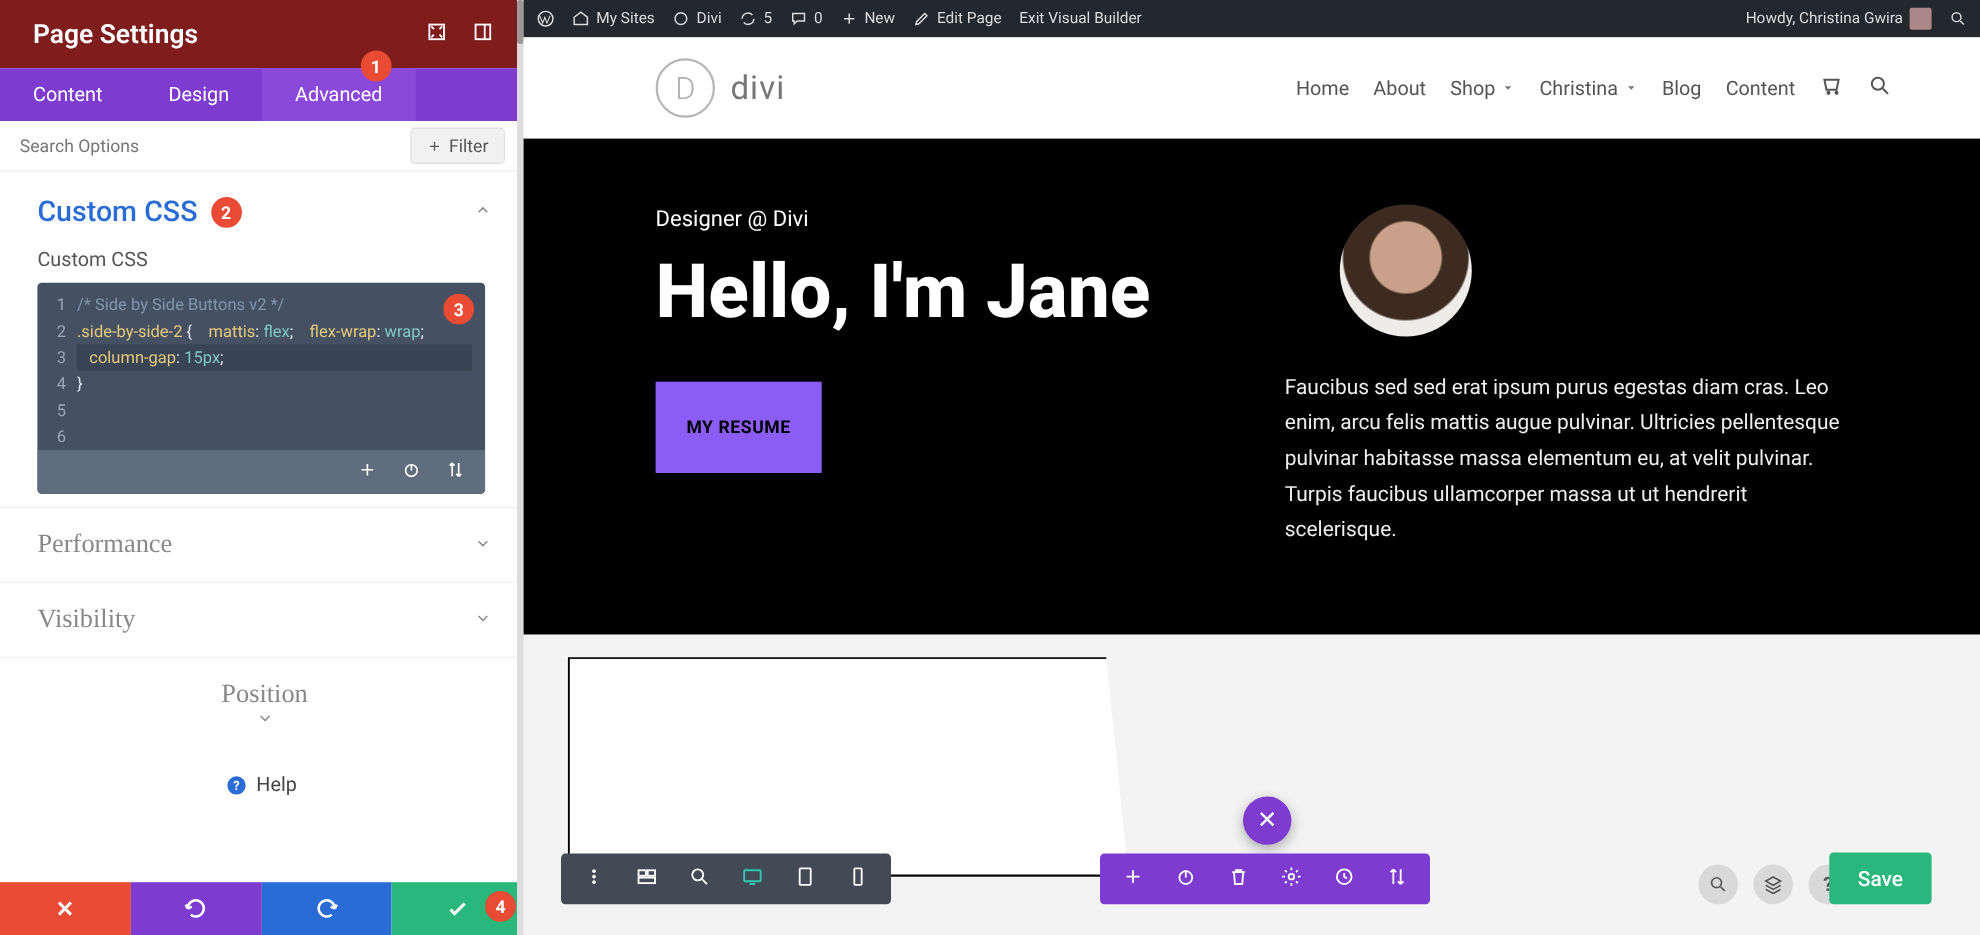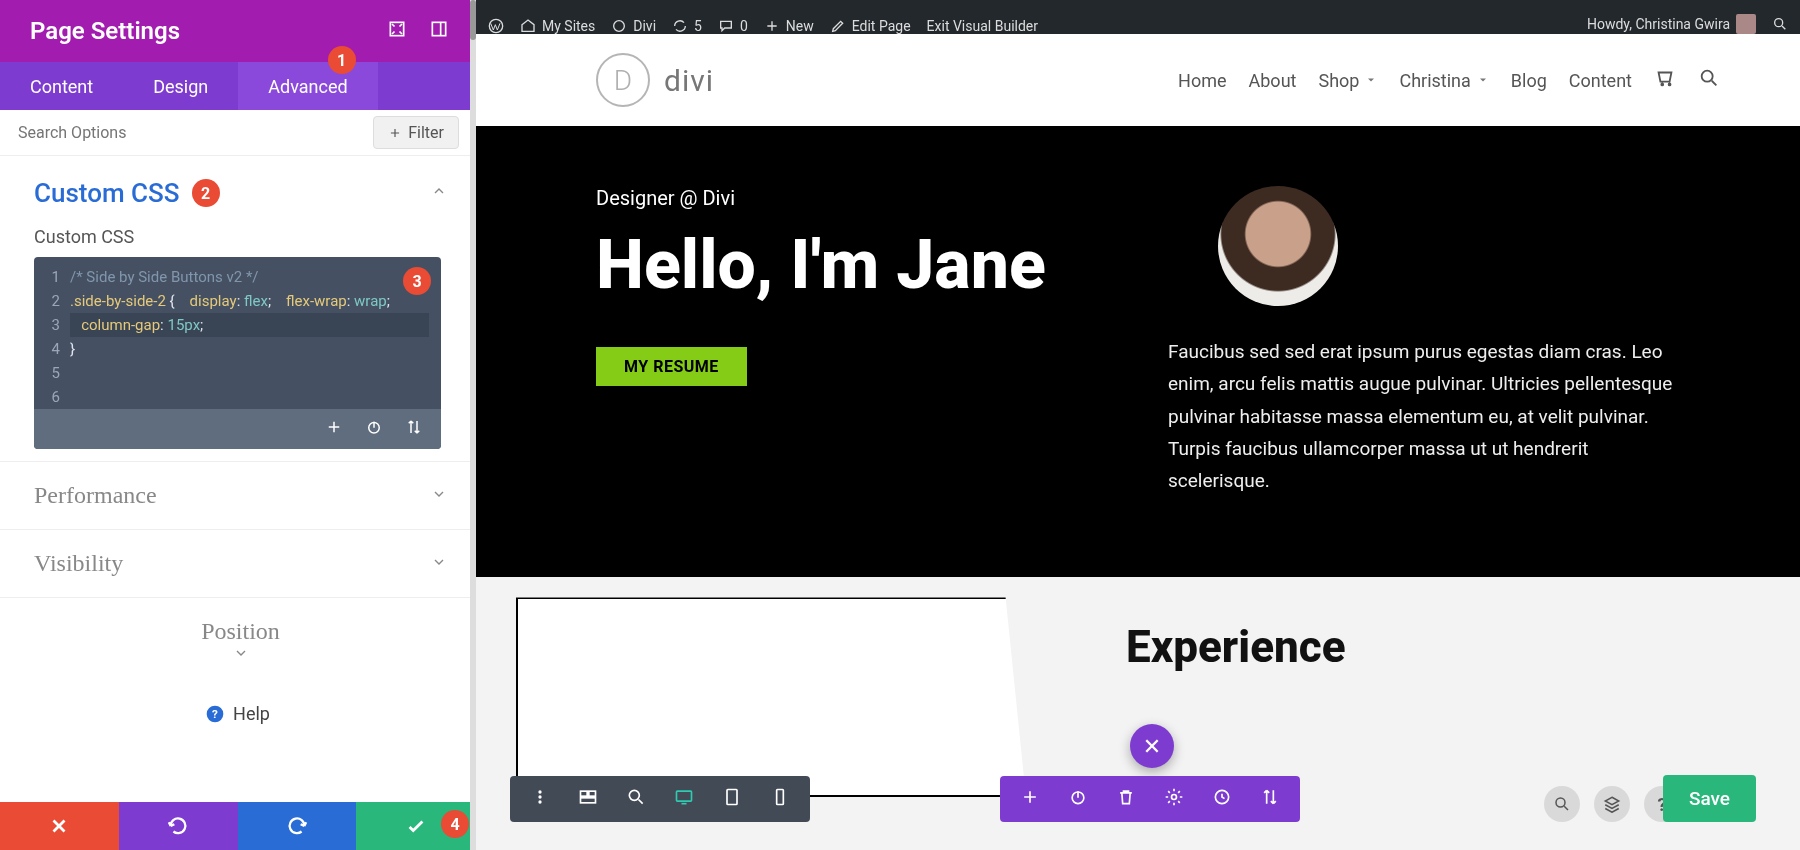--- a/index.html
+++ b/index.html
@@ -1,20 +1,20 @@
 <!DOCTYPE html>
 <html><head>
 <meta charset="utf-8">
 <style>
 * { margin:0; padding:0; box-sizing:border-box; font-family:-apple-system,BlinkMacSystemFont,"Segoe UI",Roboto,Helvetica,Arial,sans-serif; }
 body { background:#fff; overflow:hidden; width:1800px; height:850px; position:relative; }
 
 
 .sidebar { position:absolute; left:0; top:0; width:476px; height:850px; background:#fff; display:flex; flex-direction:column; border-right:1px solid #ddd;}
-.sb-head { background:#a21caf; color:#fff; height:62px; display:flex; align-items:center; justify-content:space-between; padding:0 26px 0 30px;}
+.sb-head { background:#7f1d1d; color:#fff; height:62px; display:flex; align-items:center; justify-content:space-between; padding:0 26px 0 30px;}
 .sb-title { font-size:24px; font-weight:600;}
 .sb-head-icons { display:flex; gap:22px; align-items:center;}
 .sb-head-icon svg { width:20px; height:20px; fill:none; stroke:#fff; stroke-width:2;}
 .tabs { display:flex; background:#7e3bd0; color:#fff; height:48px; align-items:stretch;}
 .tab { flex:0 0 auto; padding:0 30px; display:flex; align-items:center; font-size:18px; cursor:pointer; position:relative;}
 .tab.active { background:#8b49db;}
 .badge { position:absolute; width:28px; height:28px; border-radius:50%; background:#e94b35; color:#fff; font-size:16px; font-weight:700; display:flex; align-items:center; justify-content:center;}
 .b1 { top:-16px; right:22px; }
 .search-row { display:flex; align-items:center; height:46px; border-bottom:1px solid #eee;}
 .search-input { flex:1; border:none; padding:0 18px; font-size:16px; color:#888; background:transparent; outline:none;}
@@ -48,40 +48,40 @@
 .fbtn svg { width:22px; height:22px; fill:#fff;}
 .f-red { background:#e94b35;}
 .f-purple { background:#7e3bd0;}
 .f-blue { background:#2a6cd6;}
 .f-green { background:#2fb e;} 
 .f-green { background:#29b77c;}
 .b4 { right:6px; bottom:12px; top:auto;}
 
 
 .main { position:absolute; left:476px; top:0; right:0; height:850px; display:flex; flex-direction:column;}
-.wp-bar { height:34px; background:#23282d; color:#dcdcdc; display:flex; align-items:flex-end; font-size:14px; padding:0 12px; gap:18px;}
+.wp-bar { height:34px; background:#23282d; color:#dcdcdc; display:flex; align-items:center; font-size:14px; padding:0 12px; gap:18px;}
 .wp-left, .wp-right { display:flex; align-items:center; gap:16px;}
 .wp-right { margin-left:auto;}
 .wp-item { display:flex; align-items:center; gap:6px; cursor:pointer;}
 .wp-item svg { width:16px; height:16px; fill:#dcdcdc;}
 .avatar-sm { width:20px; height:20px; background:#a88; border-radius:2px;}
 .nav { height:92px; background:#fff; display:flex; align-items:center; padding:0 80px 0 120px;}
 .logo { display:flex; align-items:center; gap:14px;}
 .logo-ring { width:54px; height:54px; border:2px solid #b5b5b5; border-radius:50%; display:flex; align-items:center; justify-content:center; color:#b0b0b0; font-size:28px; font-weight:300;}
 .logo-text { font-size:30px; color:#777; font-weight:400; letter-spacing:1px;}
 .menu { margin-left:auto; display:flex; align-items:center; gap:22px; color:#555; font-size:18px;}
 .menu-item { display:flex; align-items:center; gap:6px; cursor:pointer;}
 .menu-item svg { width:12px; height:12px; fill:#777;}
 .cart-ico svg, .search-ico svg { width:22px; height:22px; fill:none; stroke:#555; stroke-width:2;}
 .hero { background:#000; color:#fff; padding:60px 120px 80px 120px; display:flex; gap:60px; flex:0 0 auto;}
 .hero-left { flex:1; max-width:560px;}
 .tagline { font-size:20px; margin-bottom:20px;}
 .hero-h1 { font-size:68px; font-weight:800; line-height:1.05; margin-bottom:46px;}
 .btn-row { display:flex; gap:18px;}
-.btn { background:#84cc16; color:#000; padding:10px 28px; font-weight:700; font-size:16px; letter-spacing:0.5px; cursor:pointer;text-align:right;}
+.btn { background:#8b5cf6; color:#000; padding:32px 28px; font-weight:700; font-size:16px; letter-spacing:0.5px; cursor:pointer;text-align:right;}
 .hero-right { flex:1;}
 .portrait { width:120px; height:120px; border-radius:50%; background:radial-gradient(circle at 50% 40%, #c9a08a 0 34%, #3d2b22 36% 60%, #eeece8 62% 100%); margin-bottom:30px; margin-left:50px;}
 .lorem { font-size:19px; line-height:1.7; color:#eee;}
 .exp { background:#f3f3f3; padding:44px 120px 40px 90px; position:relative; flex:1;}
 .exp-frame2 { position:absolute; left:40px; top:20px; width:510px; height:200px; border:2px solid #000; background:#fff; clip-path:polygon(0 0, 96% 0, 100% 100%, 0 100%);}
 .exp-right { margin-left:560px;}
 .exp-h { font-size:44px; font-weight:800; color:#111; margin-bottom:30px;}
 .exp-line { font-size:18px; color:#555;}
 
 
@@ -148,21 +148,21 @@
   </div>
   <div class="sub-label">Custom CSS</div>
 
   <div class="code-wrap">
     <span class="badge b3">3</span>
     <div class="code">
       <div class="gutter">1<br>2<br>3<br>4<br>5<br>6</div>
       <div class="lines">
         <span class="ln"><span class="c-com">/* Side by Side Buttons v2 */</span></span>
         <span class="ln"><span class="c-sel">.side-by-side-2</span><span class="c-punc"> {</span></span>
-        <span class="ln">   <span class="c-prop">display</span><span class="c-punc">: </span><span class="c-val">flex</span><span class="c-punc">;</span></span>
+        <span class="ln">   <span class="c-prop">mattis</span><span class="c-punc">: </span><span class="c-val">flex</span><span class="c-punc">;</span></span>
         <span class="ln">   <span class="c-prop">flex-wrap</span><span class="c-punc">: </span><span class="c-val">wrap</span><span class="c-punc">;</span></span>
         <span class="ln hl">   <span class="c-prop">column-gap</span><span class="c-punc">: </span><span class="c-val">15px</span><span class="c-punc">;</span></span>
         <span class="ln"><span class="c-punc">}</span></span>
       </div>
     </div>
     <div class="code-toolbar">
       <span><svg viewBox="0 0 24 24">
             <path d="M12 5v14M5 12h14" stroke="#fff" stroke-width="2"></path>
           </svg></span>
       <span><svg viewBox="0 0 24 24">
@@ -335,21 +335,20 @@
     </div>
     <div class="hero-right">
       <div class="portrait"></div>
       <div class="lorem">Faucibus sed sed erat ipsum purus egestas diam cras. Leo enim, arcu felis mattis augue pulvinar. Ultricies pellentesque pulvinar habitasse massa elementum eu, at velit pulvinar. Turpis faucibus ullamcorper massa ut ut hendrerit scelerisque.</div>
     </div>
   </div>
 
   <div class="exp">
     <div class="exp-frame2"></div>
     <div class="exp-right">
-      <div class="exp-h">Experience</div>
     </div>
   </div>
 </div>
 
 <div class="fab close">✕</div>
 
 <div class="bt bt-dark">
   <span><svg viewBox="0 0 24 24">
         <circle cx="12" cy="6" r="2"></circle>
         <circle cx="12" cy="12" r="2"></circle>

